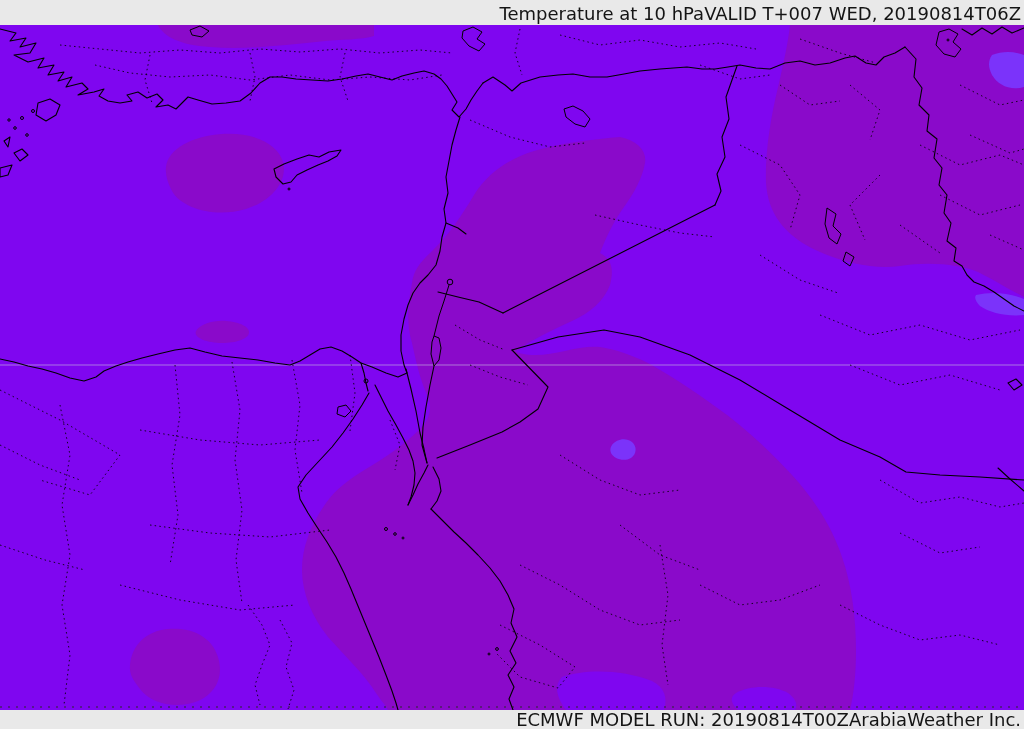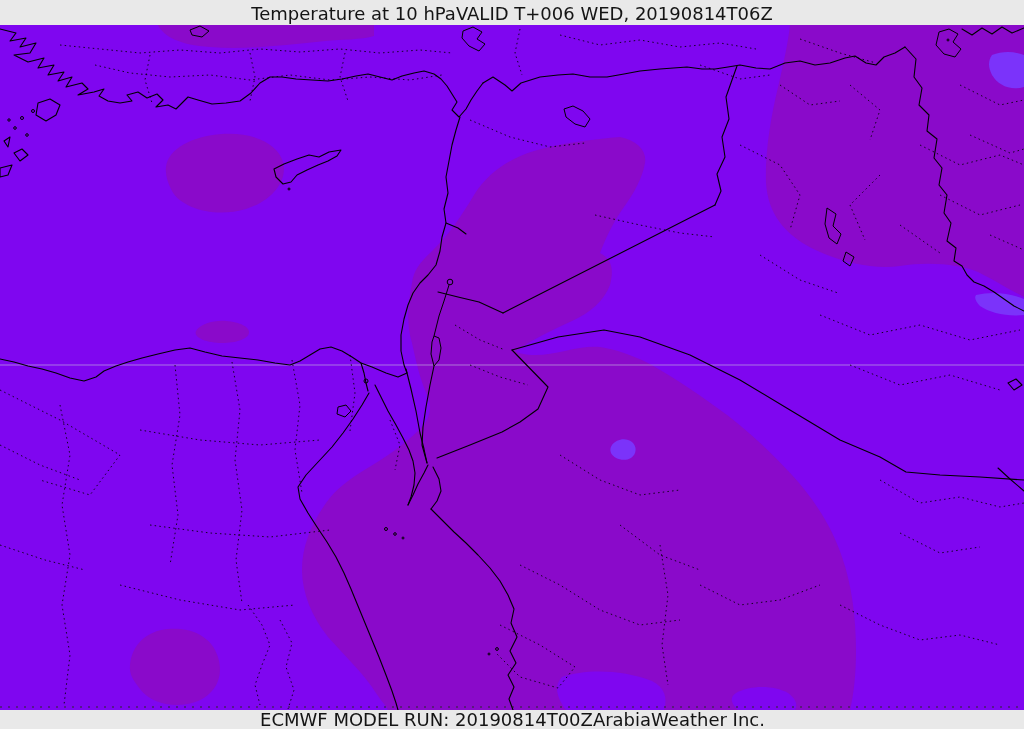--- a/index.html
+++ b/index.html
@@ -1,30 +1,30 @@
 <!DOCTYPE html>
 <html style="--bar-bg: #e9e9e9; --bar-text: #141414;"><head>
 <meta charset="utf-8">
 <style>
   html,body{margin:0;padding:0;width:1024px;height:729px;overflow:hidden;background:#e9e9e9;}
   body{font-family:"DejaVu Sans","Liberation Sans",sans-serif;}
   .bar{width:1024px;background:var(--bar-bg,#e9e9e9);color:var(--bar-text,#141414);
-       display:flex;justify-content:center;align-items:flex-end;box-sizing:border-box;}
+       display:flex;justify-content:flex-end;align-items:flex-end;box-sizing:border-box;}
   .topbar{height:25px;font-size:18px;line-height:23px;padding:0 3px 0 3px;}
   .bottombar{height:19px;font-size:18px;line-height:18px;padding:0 3px 0 4px;}
   .map{width:1024px;height:685px;position:relative;}
   .map svg{display:block;}
   .lbl{white-space:pre;}
 </style>
 </head>
 <body>
 
 <div class="bar topbar">
   <span class="lbl">Temperature at 10 hPa</span>
-  <span class="lbl">VALID T+006 WED, 20190814T06Z</span>
+  <span class="lbl">VALID T+007 WED, 20190814T06Z</span>
 </div>
 
 <div class="map">
 <svg width="1024" height="685" viewBox="0 0 1024 685" xmlns="http://www.w3.org/2000/svg">
 
   <g stroke="none">
     <rect x="0" y="0" width="1024" height="685" fill="#7f06f0"></rect>
 
     <path d="M790,0 L1024,0 L1024,272 C1008,264 996,256 978,247 C962,240 930,236 900,241
              C868,246 826,232 806,220 C786,208 768,190 766,158 C765,128 770,95 779,58

